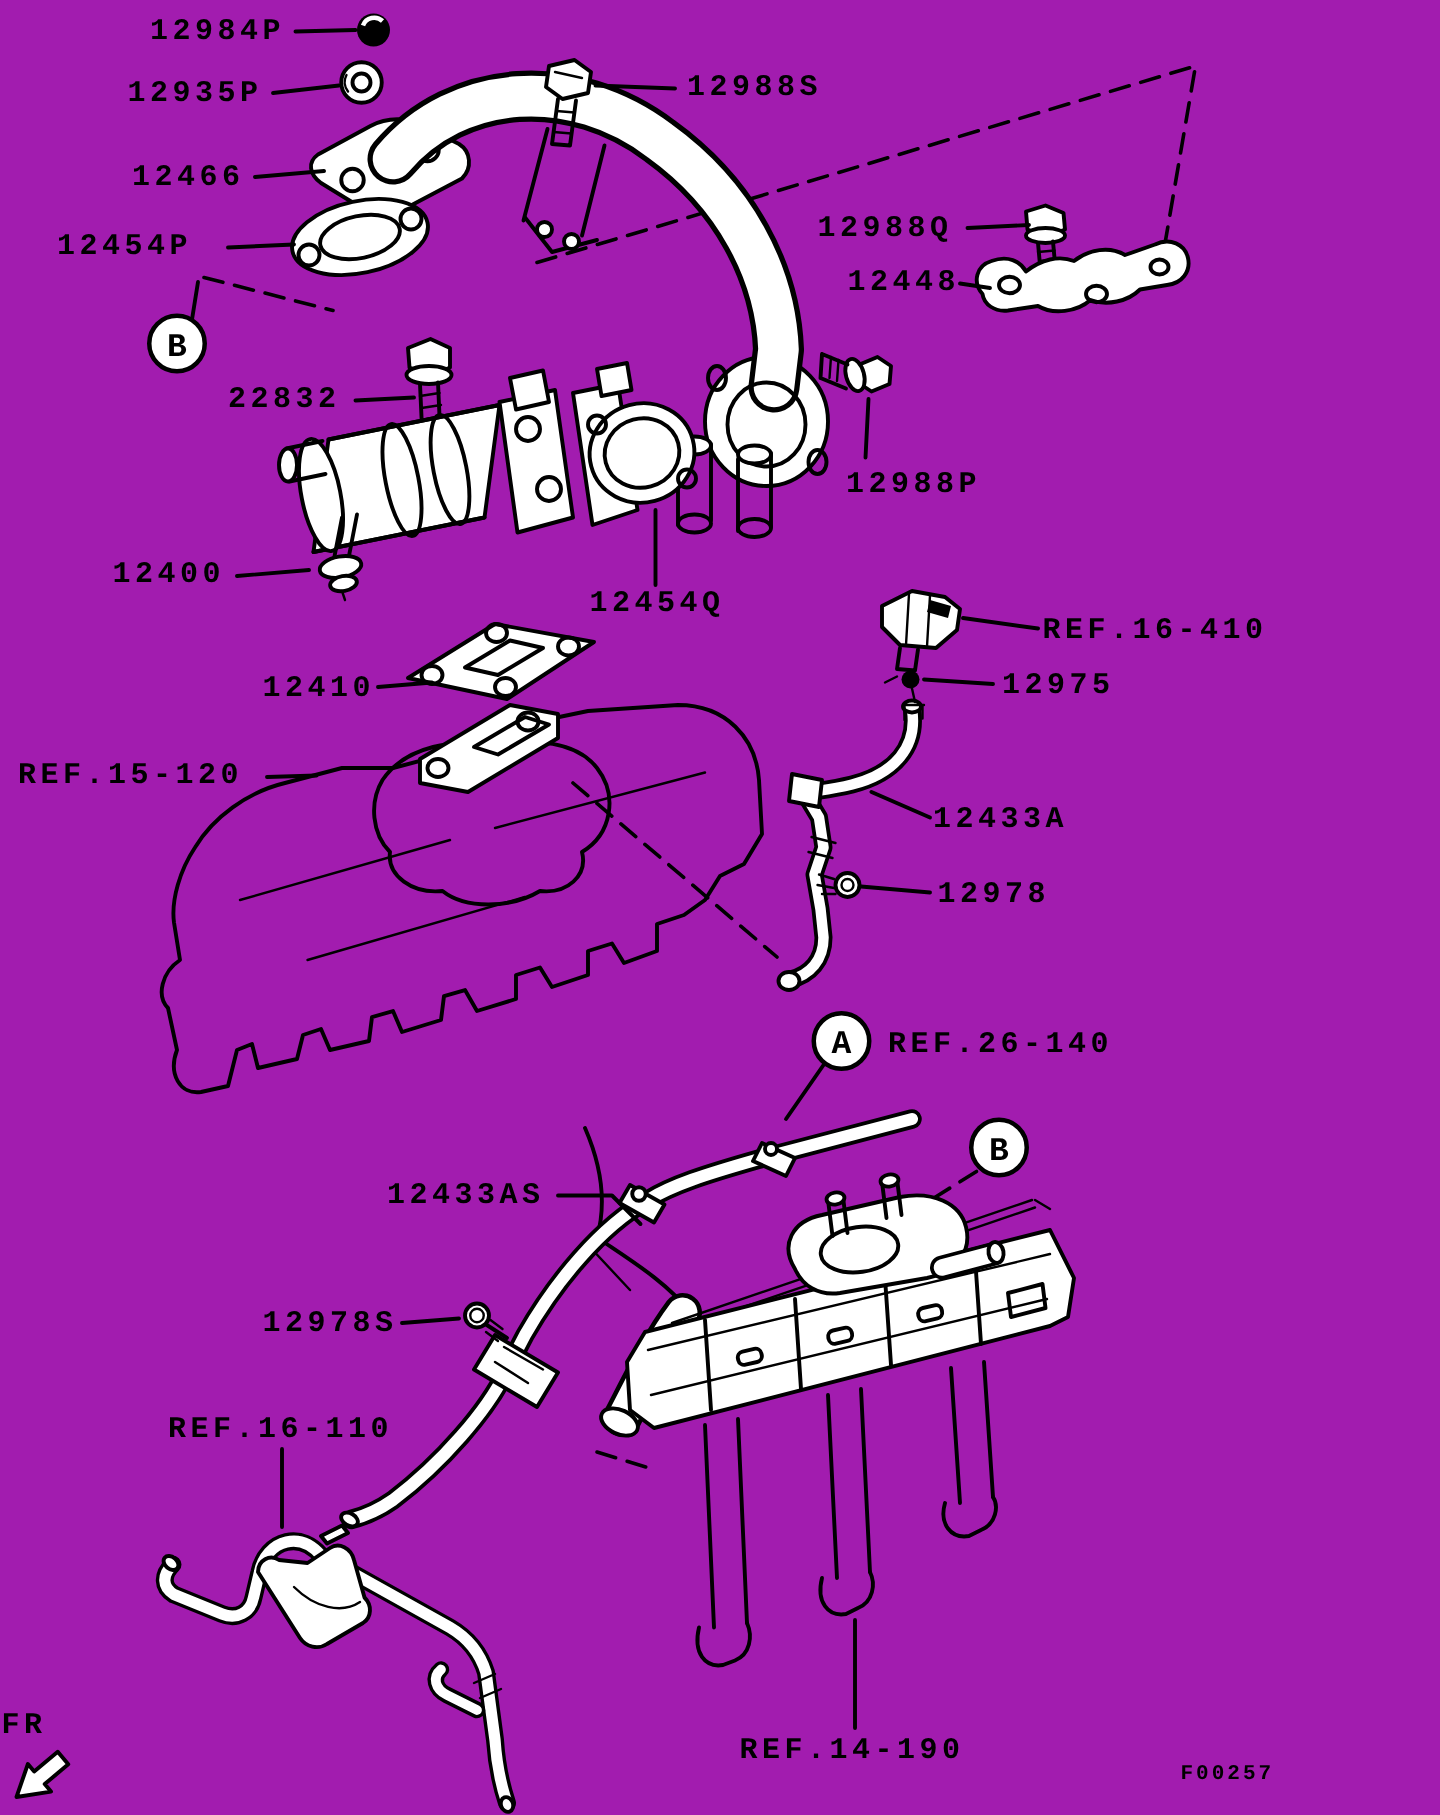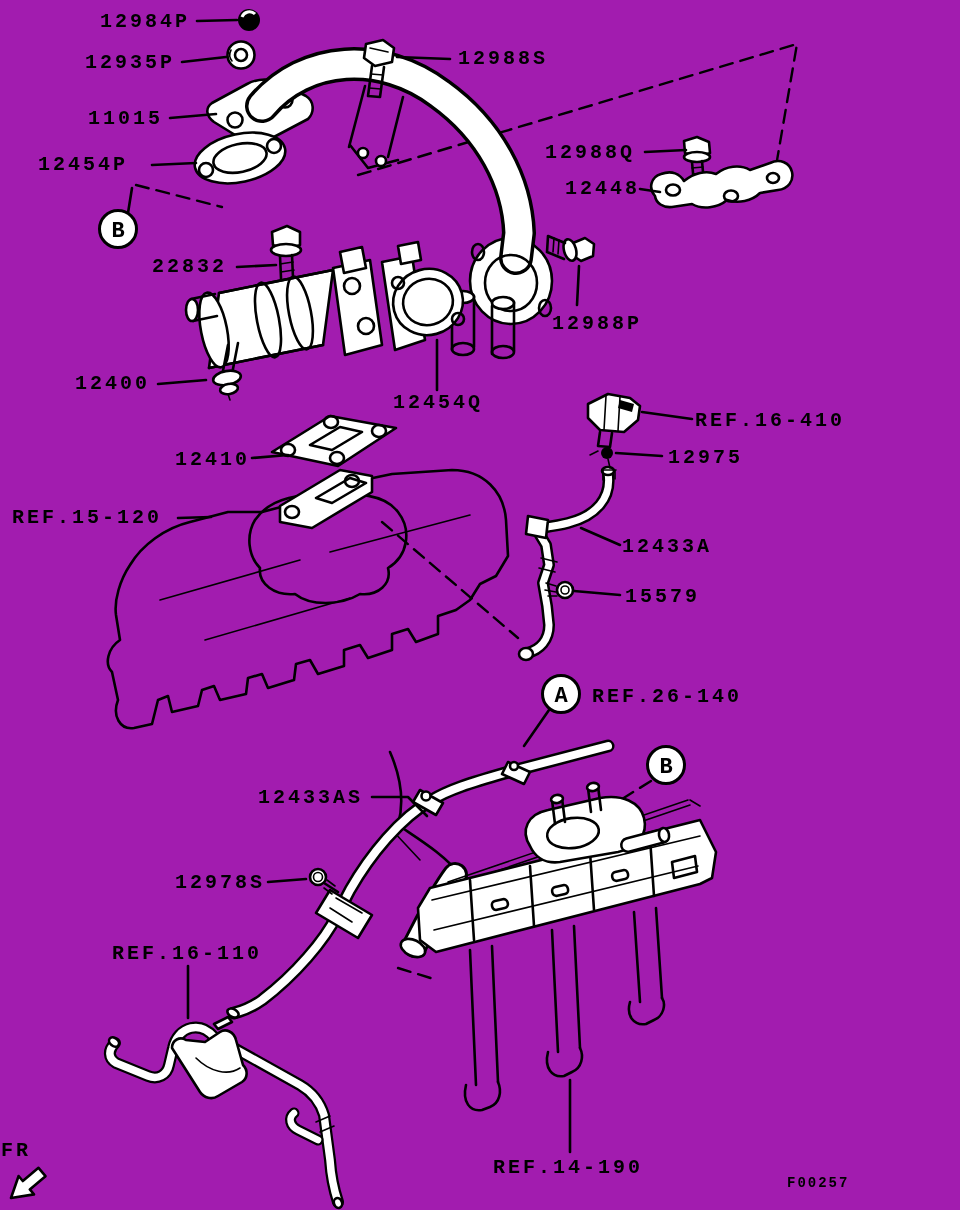--- a/index.html
+++ b/index.html
@@ -306,33 +306,33 @@
     <path class="ln" d="M570,1152 L570,1080"></path>
   </g>
 
   <g>
     <path class="fillw" stroke-width="3" d="M11,1198 L18.6,1176 L22.8,1181 L38.5,1167.8 L45.5,1176.2 L29.8,1189.4 L34,1194.4 Z"></path>
   </g>
 </svg>
 
 <div class="lbl" style="left:100px;top:9px">12984P</div>
 <div class="lbl" style="left:85px;top:50px">12935P</div>
-<div class="lbl" style="left:88px;top:106px">11015</div>
+<div class="lbl" style="left:88px;top:106px">12466</div>
 <div class="lbl" style="left:38px;top:152px">12454P</div>
 <div class="lbl" style="left:152px;top:254px">22832</div>
 <div class="lbl" style="left:458px;top:46px">12988S</div>
 <div class="lbl" style="left:545px;top:140px">12988Q</div>
 <div class="lbl" style="left:565px;top:176px">12448</div>
-<div class="lbl" style="left:552px;top:311px">12988P</div>
+<div class="lbl" style="left:564px;top:311px">12988P</div>
 <div class="lbl" style="left:75px;top:371px">12400</div>
 <div class="lbl" style="left:393px;top:390px">12454Q</div>
 <div class="lbl" style="left:175px;top:447px">12410</div>
 <div class="lbl" style="left:668px;top:445px">12975</div>
 <div class="lbl" style="left:622px;top:534px">12433A</div>
-<div class="lbl" style="left:625px;top:584px">15579</div>
+<div class="lbl" style="left:625px;top:584px">12978</div>
 <div class="lbl" style="left:258px;top:785px">12433AS</div>
 <div class="lbl" style="left:175px;top:870px">12978S</div>
 
 <div class="lbl" style="left:695px;top:408px">REF.16-410</div>
 <div class="lbl" style="left:12px;top:505px">REF.15-120</div>
 <div class="lbl" style="left:592px;top:684px">REF.26-140</div>
 <div class="lbl" style="left:112px;top:941px">REF.16-110</div>
 <div class="lbl" style="left:493px;top:1155px">REF.14-190</div>
 
 <div class="balloon" style="left:98px;top:209px">B</div>

